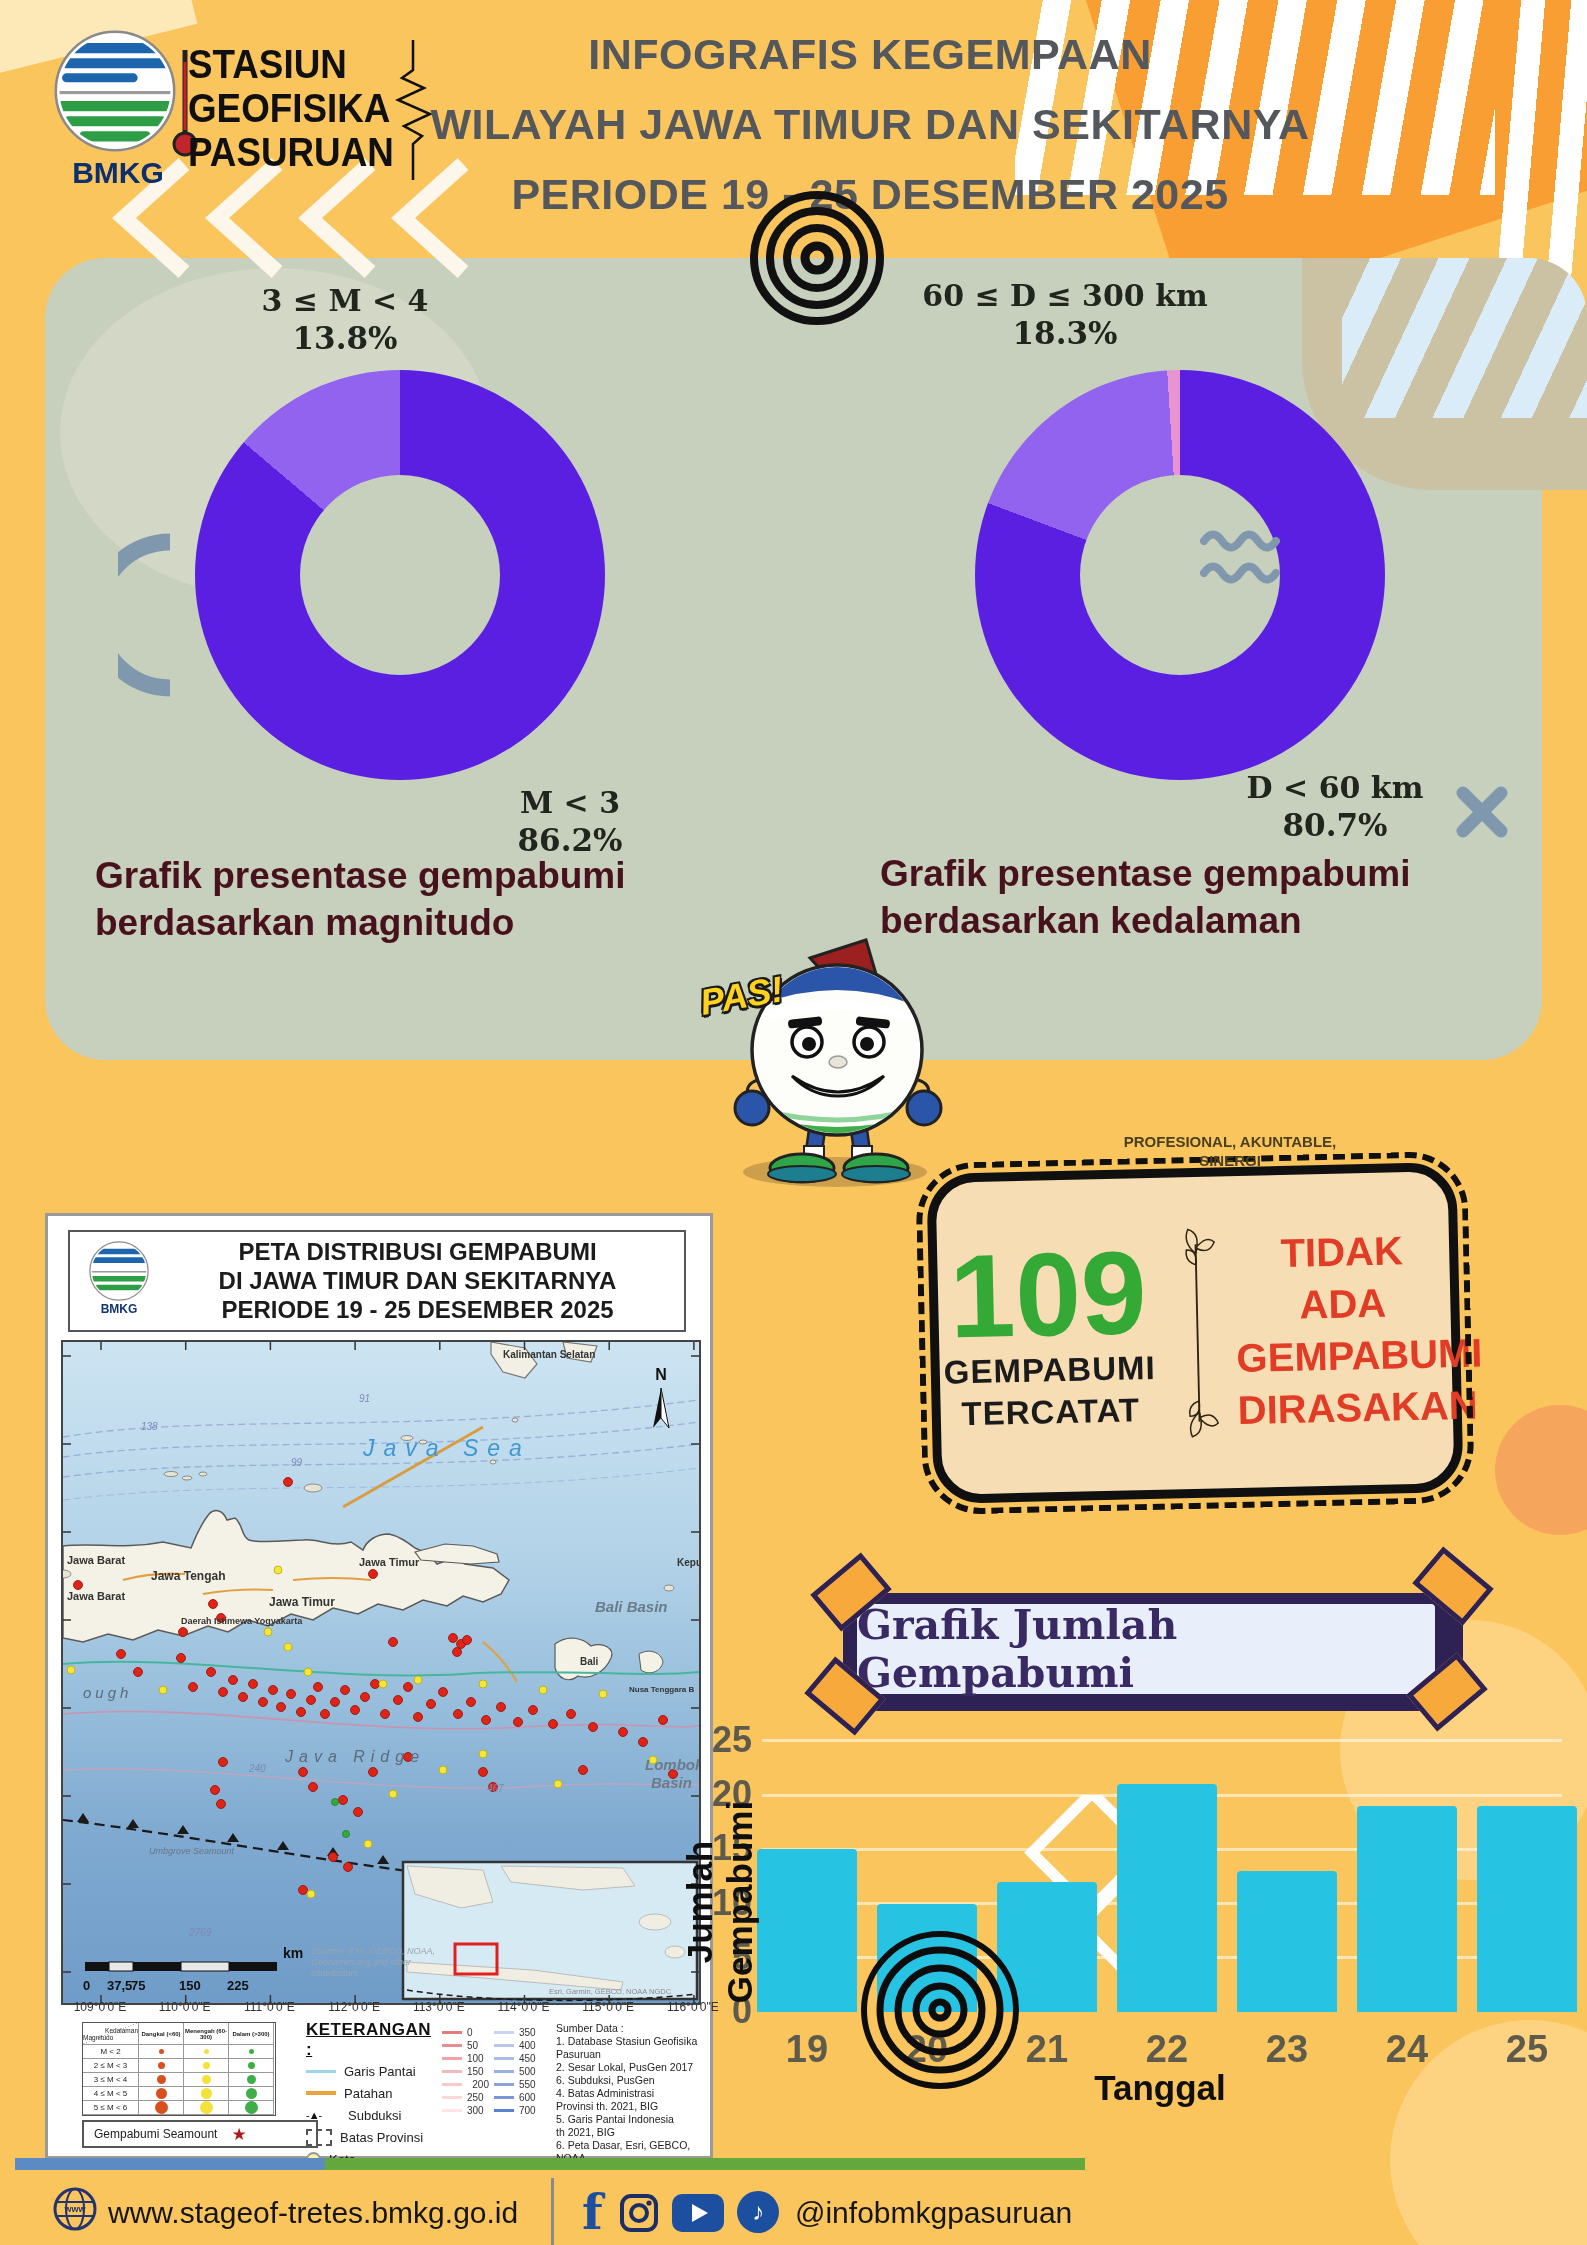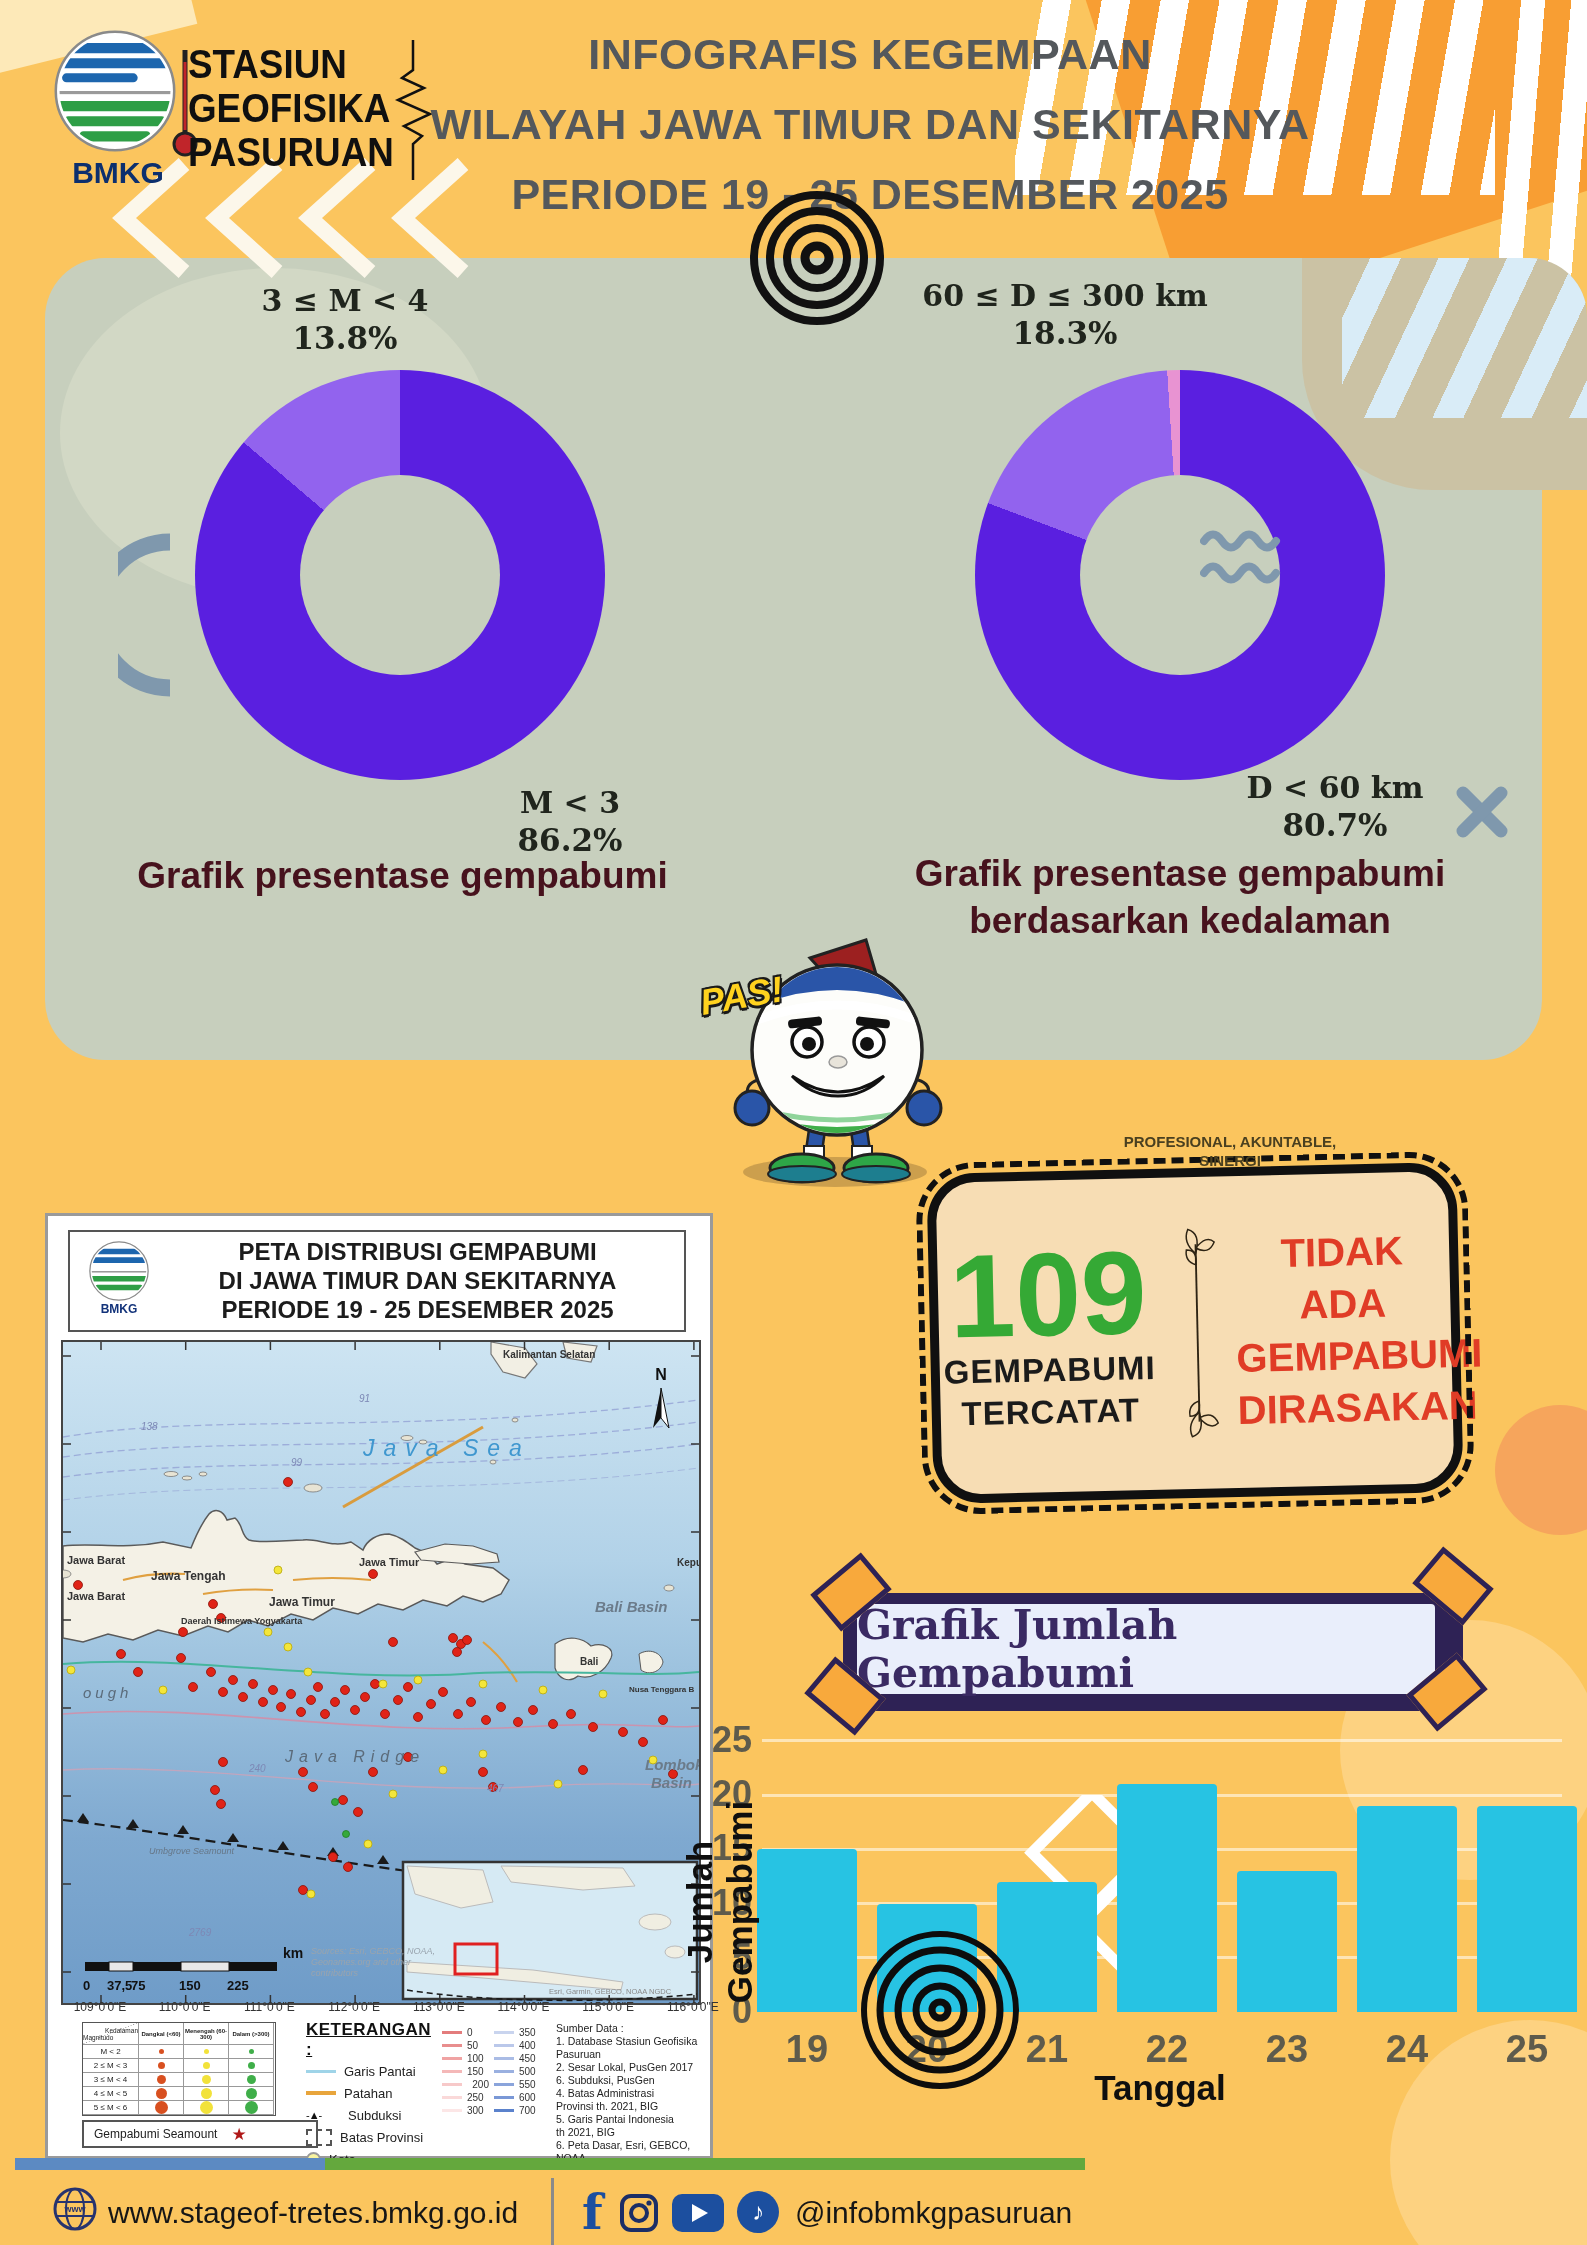--- a/index.html
+++ b/index.html
@@ -27,21 +27,21 @@
   .agency-line{left:188px;width:260px;font-weight:900;font-size:40px;line-height:40px;color:#101010;transform:scaleX(.92);transform-origin:left;z-index:3;}
   .bmkg-abbr{left:48px;top:156px;width:140px;text-align:center;font-weight:900;font-size:30px;color:#0c2f6e;z-index:3;}
   .title-line{left:430px;width:880px;text-align:center;font-weight:800;color:#54585c;font-size:43px;z-index:3;letter-spacing:.5px;}
 
   
   .donut{width:410px;height:410px;border-radius:50%;z-index:3;}
   .donut .hole{position:absolute;left:105px;top:105px;width:200px;height:200px;border-radius:50%;background:#c7cfbd;}
   .dlabel{z-index:4;text-align:center;font-family:"DejaVu Serif",serif;font-weight:bold;color:#20251d;}
   .dlabel .l1{font-size:30px;line-height:36px;}
   .dlabel .l2{font-size:31px;line-height:38px;}
-  .caption{z-index:4;text-align:center;font-weight:800;color:#47121d;font-size:37px;line-height:47px;}
+  .caption{z-index:4;font-weight:800;color:#47121d;font-size:37px;line-height:47px;}
 
   
   .stats-box{left:930px;top:1168px;width:512px;height:312px;background:#f7ddb4;border:9px solid #101010;border-radius:48px;
      outline:6px dashed #101010;outline-offset:5px;transform:rotate(-1.3deg);z-index:3;display:flex;align-items:center;justify-content:center;gap:18px;}
   .stats-count{font-size:118px;font-weight:800;color:#35a935;line-height:110px;text-align:center;}
   .stats-cap{font-size:33px;font-weight:600;color:#1b1b1b;line-height:42px;text-align:center;letter-spacing:1px;}
   .stats-note{font-size:40px;font-weight:700;color:#e03c26;line-height:52px;text-align:center;}
 
   
   .map-panel{left:45px;top:1213px;width:662px;height:940px;background:#fff;border:3px solid #9a9a9a;z-index:3;}
@@ -171,20 +171,21 @@
     <div class="l1">60 ≤ D ≤ 300 km</div>
       <div class="l2">18.3%</div>
   </div>
   <div class="abs dlabel" style="left:1150px;top:770px;width:370px">
     <div class="l1">D &lt; 60 km</div>
       <div class="l2">80.7%</div>
   </div>
 
   <div class="abs caption" style="left:95px;top:852px;width:615px">
     <div>Grafik presentase gempabumi</div>
+      <div>berdasarkan magnitudo</div>
   </div>
   <div class="abs caption" style="left:880px;top:850px;width:600px">
     <div>Grafik presentase gempabumi</div>
       <div>berdasarkan kedalaman</div>
   </div>
 
   <svg class="abs" style="left:118px;top:530px;z-index:4" width="80" height="170" viewBox="0 0 80 170">
     <path d="M52,12 A72,72 0 0 0 52,158" fill="none" stroke="#7f98ad" stroke-width="17"></path>
   </svg>
   <svg class="abs" style="left:1455px;top:785px;z-index:4" width="54" height="54" viewBox="0 0 54 54">

